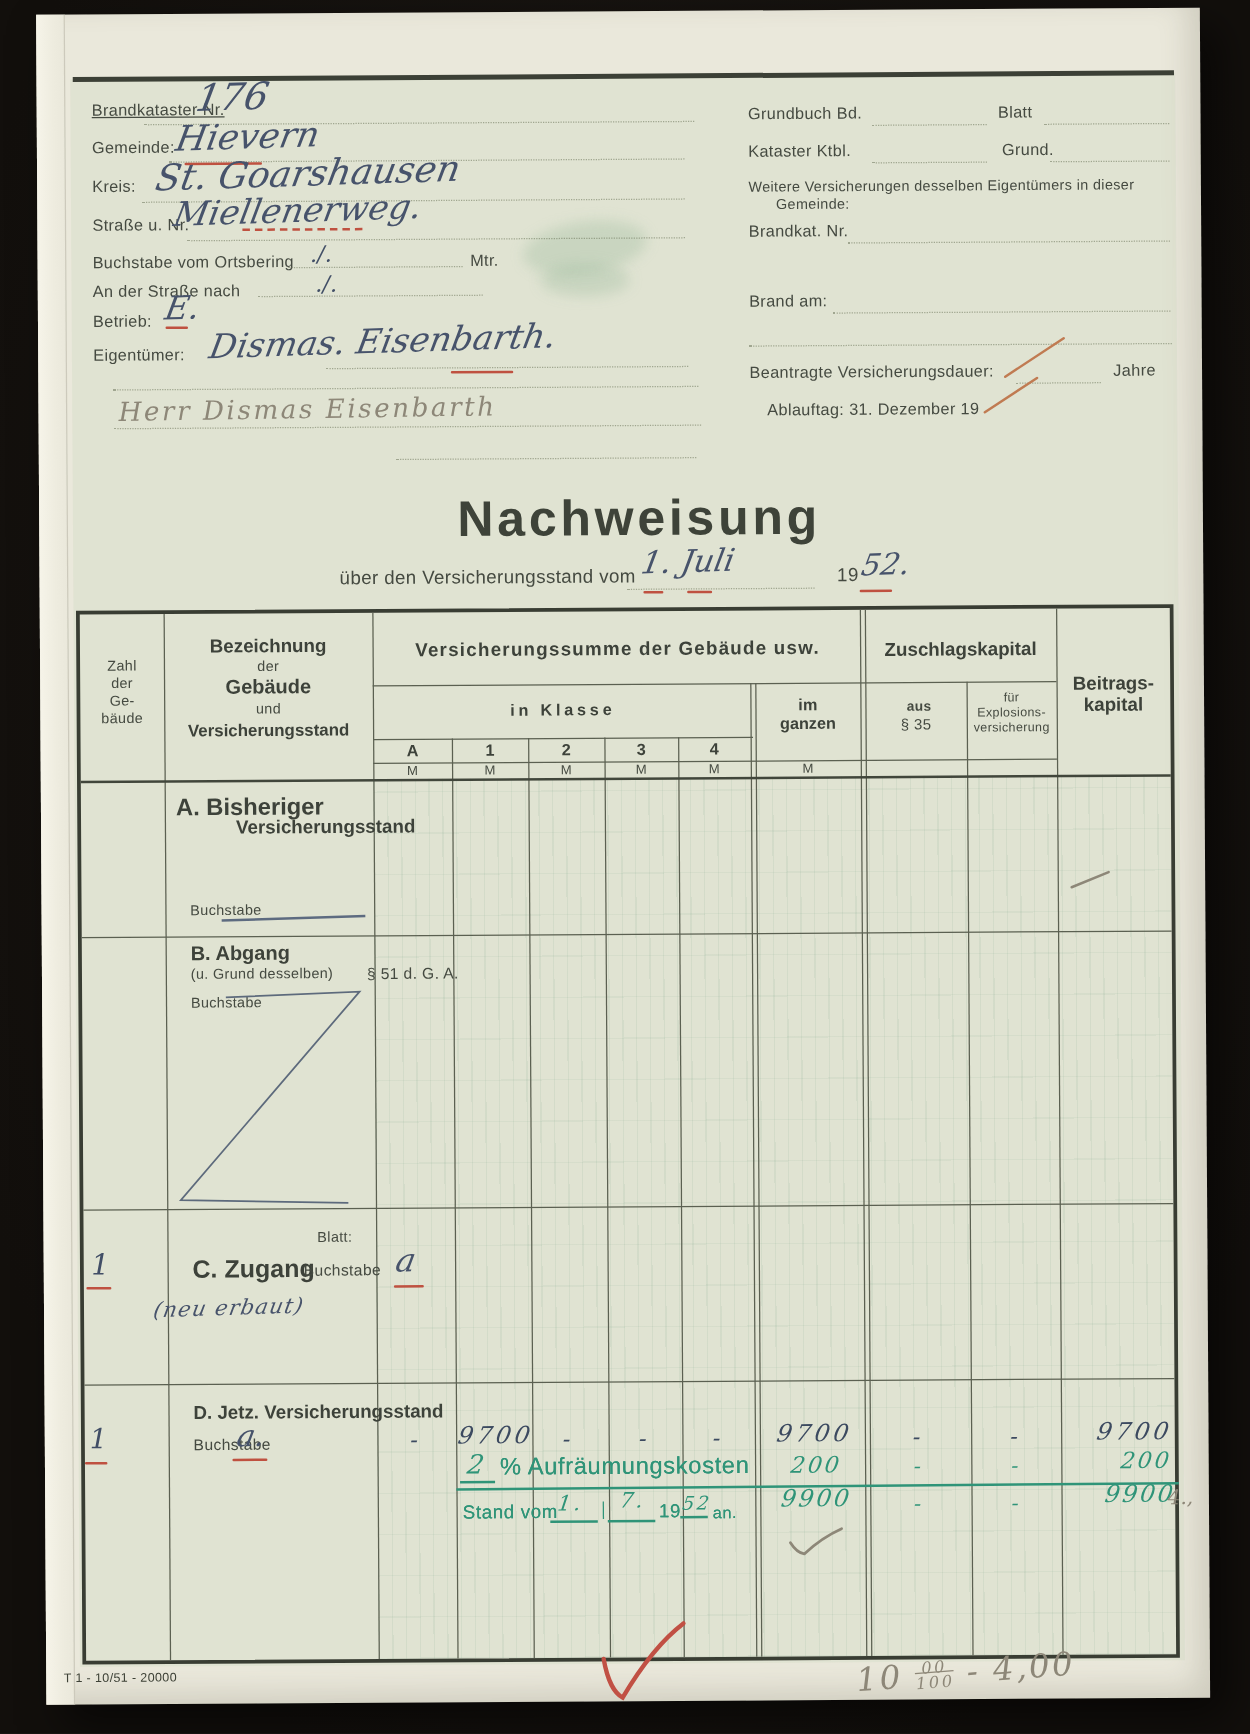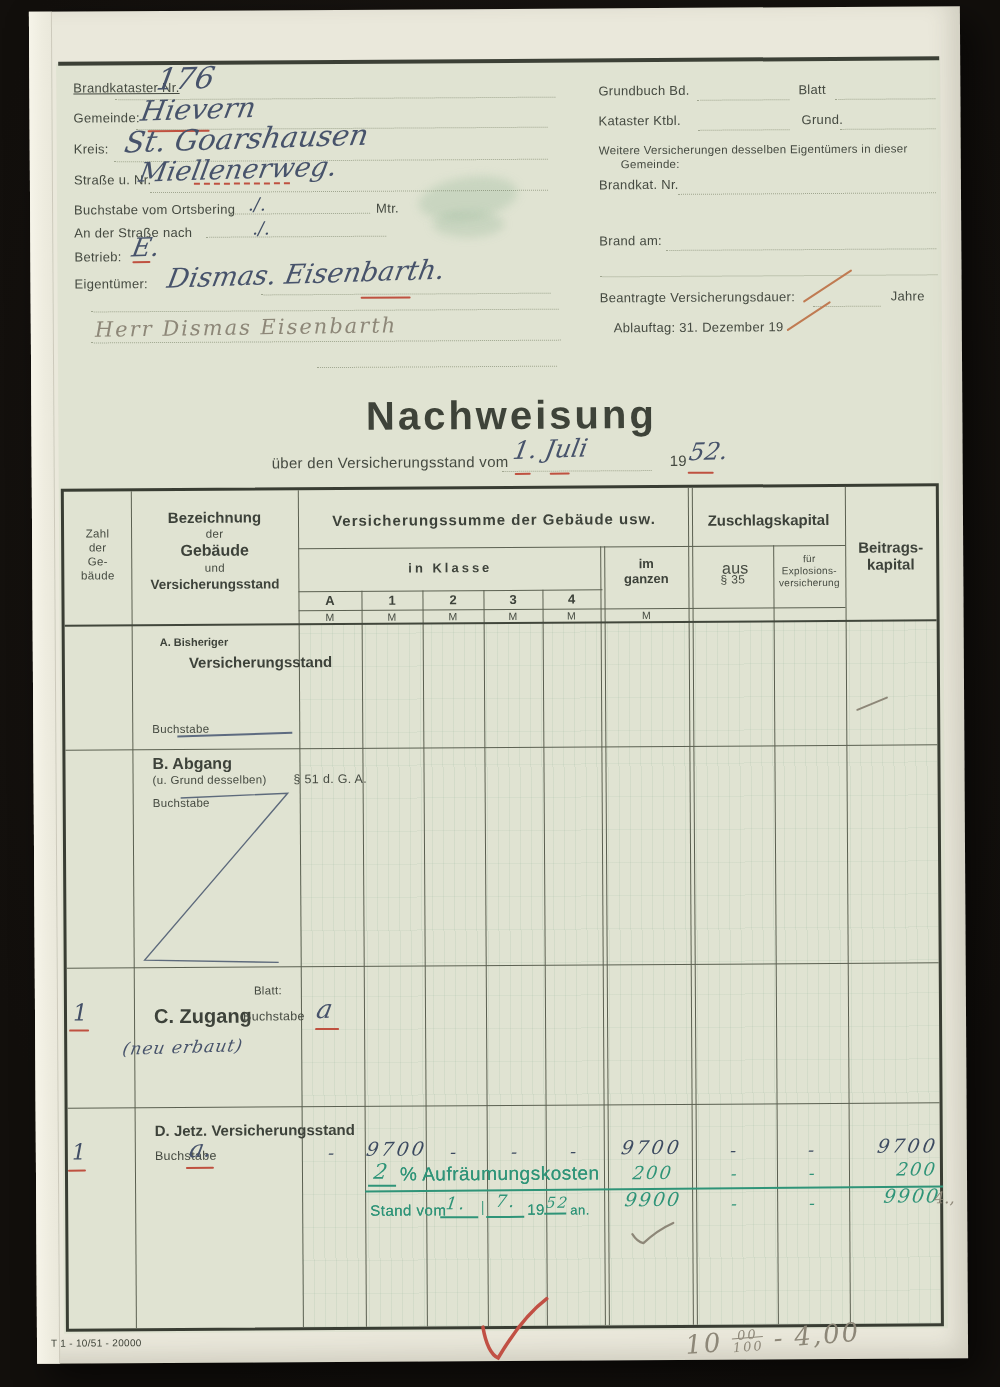--- a/index.html
+++ b/index.html
@@ -191,29 +191,29 @@
     <span class="t lbl c" style="left:297px;top:121px;width:61px;font-size:10.5px;">M</span>
     <span class="t lbl c" style="left:358px;top:121px;width:61px;font-size:10.5px;">M</span>
     <span class="t lbl c" style="left:419px;top:121px;width:59px;font-size:10.5px;">M</span>
     <span class="t lbl c" style="left:478px;top:121px;width:58px;font-size:10.5px;">M</span>
     <span class="t lbl c" style="left:540px;top:121px;width:84px;font-size:10.5px;">M</span>
 
     <span class="t b c" style="left:540px;top:68px;width:84px;font-size:13px;">im</span>
     <span class="t b c" style="left:540px;top:83px;width:84px;font-size:13px;">ganzen</span>
 
     <span class="t b c" style="left:628px;top:24px;width:153px;font-size:15px;">Zuschlagskapital</span>
-    <span class="t lbl c" style="left:628px;top:72px;width:86px;font-size:16px;">aus</span>
+    <span class="t lbl c" style="left:628px;top:72px;width:86px;font-size:11px;font-weight:bold;">aus</span>
     <span class="t lbl c" style="left:628px;top:86px;width:81px;font-size:12px;">§ 35</span>
     <span class="t lbl c" style="left:709px;top:66px;width:72px;font-size:10px;">für</span>
     <span class="t lbl c" style="left:709px;top:78px;width:72px;font-size:10px;">Explosions-</span>
     <span class="t lbl c" style="left:709px;top:90px;width:72px;font-size:10px;">versicherung</span>
     <span class="t b c" style="left:781px;top:52px;width:91px;font-size:15px;">Beitrags-</span>
     <span class="t b c" style="left:781px;top:69px;width:91px;font-size:15px;">kapital</span>
 
-    <span class="t b" style="left:95px;top:145px;font-size:11px;">A. Bisheriger</span>
+    <span class="t b" style="left:76px;top:145px;font-size:19px;">A. Bisheriger</span>
     <span class="t b" style="left:124px;top:163px;font-size:15px;">Versicherungsstand</span>
     <span class="t lbl lbl-sm" style="left:87px;top:232px;">Buchstabe</span>
     <div class="ink-line" style="left:112px;top:243px;width:115px;transform:rotate(-1.5deg);"></div>
     <div class="pen-line" style="left:790px;top:216px;width:34px;transform:rotate(-22deg);"></div>
 
     <span class="t b" style="left:87px;top:264px;font-size:16px;">B. Abgang</span>
     <span class="t lbl lbl-sm" style="left:87px;top:283px;">(u. Grund desselben)</span>
     <span class="t lbl" style="left:228px;top:282px;font-size:12.5px;">§ 51 d. G. A.</span>
     <span class="t lbl lbl-sm" style="left:87px;top:306px;">Buchstabe</span>
     <svg style="left:70px;top:295px;" width="160" height="185" viewBox="0 0 160 185">

